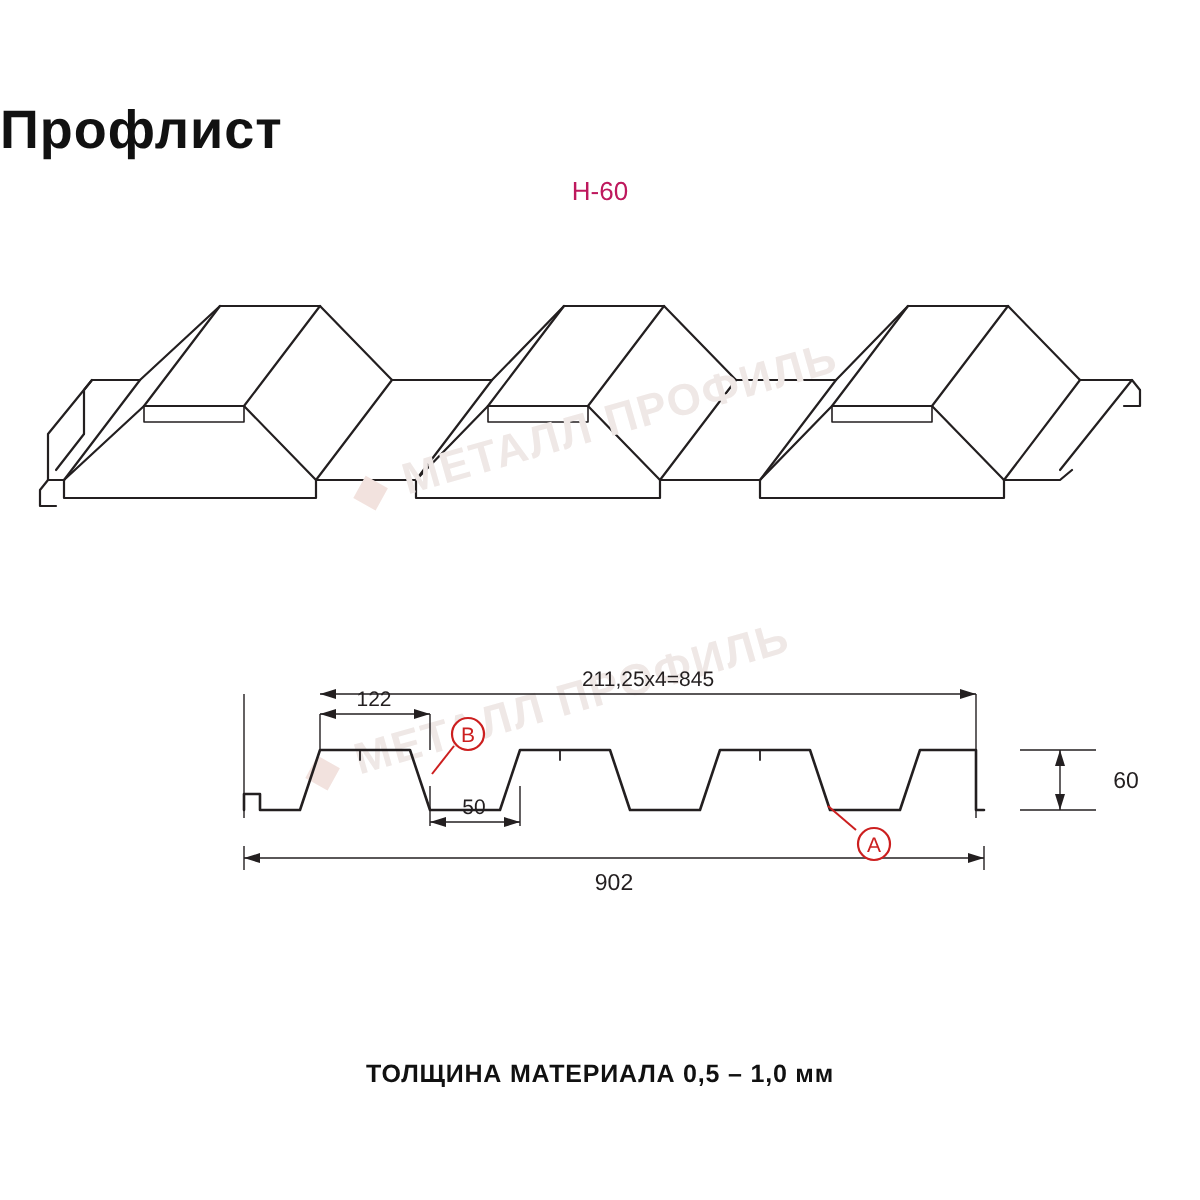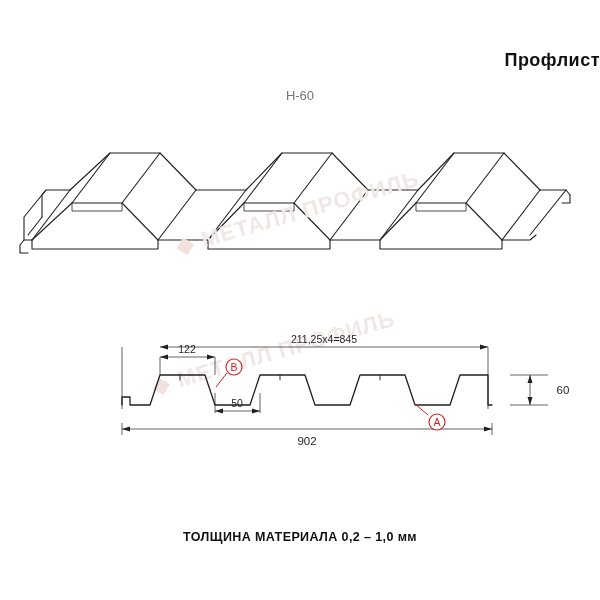--- a/index.html
+++ b/index.html
@@ -17,34 +17,34 @@
   }
   .page {
     position: absolute;
     inset: 0;
   }
   .title {
     position: absolute;
     top: 50px;
     left: 0;
     width: 600px;
-    text-align: right;
-    font-size: 18px;
+    text-align: left;
+    font-size: 27px;
     font-weight: bold;
     letter-spacing: 0.5px;
     color: #111111;
   }
   .subtitle {
     position: absolute;
     top: 88px;
     left: 0;
     width: 600px;
     text-align: center;
     font-size: 13px;
-    color: #737373;
+    color: #be185d;
   }
   .iso-wrap {
     position: absolute;
     top: 125px;
     left: 10px;
     width: 580px;
     height: 155px;
   }
   .draw-wrap {
     position: absolute;
@@ -217,15 +217,15 @@
       </g>
 
       <g>
         <path d="M404,80 L418,92" stroke="#cc1f1f" stroke-width="1" fill="none"></path>
         <circle cx="427" cy="99" r="8" stroke="#cc1f1f" stroke-width="1.1" fill="#ffffff"></circle>
         <text x="427" y="103" text-anchor="middle" font-size="10.5" fill="#cc1f1f">А</text>
       </g>
     </svg>
   </div>
 
-  <div class="footer">ТОЛЩИНА МАТЕРИАЛА 0,2 – 1,0 мм</div>
+  <div class="footer">ТОЛЩИНА МАТЕРИАЛА 0,5 – 1,0 мм</div>
 
 </div>
 
 </body></html>

